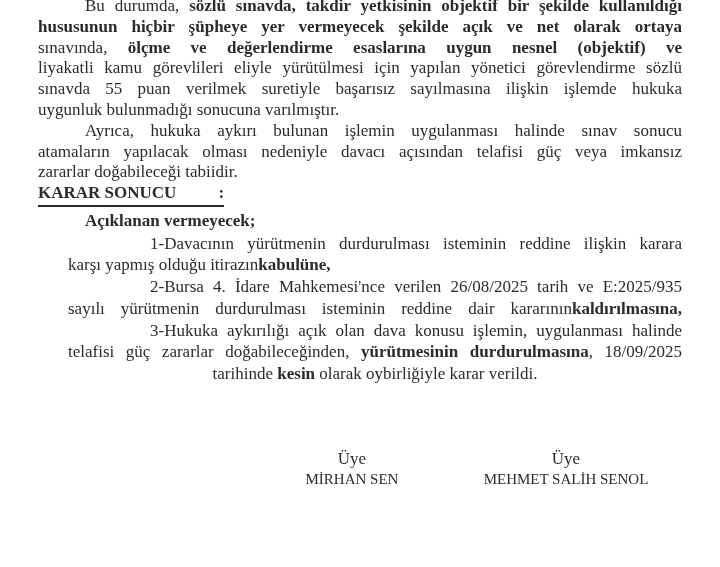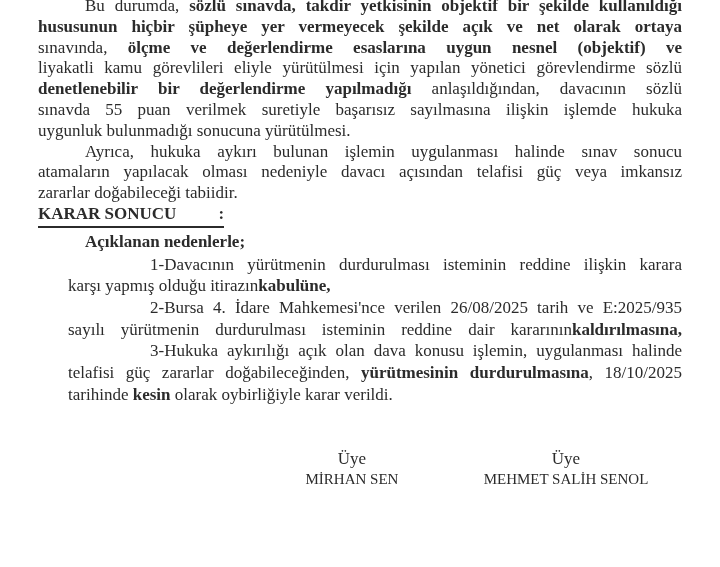--- a/index.html
+++ b/index.html
@@ -69,35 +69,34 @@
 <body>
 
 <div id="screen">
 
   <div class="doc">
     <div>
         <div class="line j" style="padding-left: 47px;"><span>Bu durumda, </span><b>sözlü sınavda, takdir yetkisinin objektif bir şekilde kullanıldığı</b></div>
         <div class="line j"><b>hususunun hiçbir şüpheye yer vermeyecek şekilde açık ve net olarak ortaya</b></div>
         <div class="line j"><span>sınavında, </span><b>ölçme ve değerlendirme esaslarına uygun nesnel (objektif) ve</b></div>
         <div class="line j"><span>liyakatli kamu görevlileri eliyle yürütülmesi için yapılan yönetici görevlendirme sözlü</span></div>
-        <div class="line j"><b>denetlenebilir bir değerlendirme yapılmadığı</b><span> anlaşıldığından, davacının sözlü</span></div>
         <div class="line j"><span>sınavda 55 puan verilmek suretiyle başarısız sayılmasına ilişkin işlemde hukuka</span></div>
-        <div class="line"><span>uygunluk bulunmadığı sonucuna yürütülmesi.</span></div>
+        <div class="line"><span>uygunluk bulunmadığı sonucuna varılmıştır.</span></div>
         <div class="line j" style="padding-left: 47px;"><span>Ayrıca, hukuka aykırı bulunan işlemin uygulanması halinde sınav sonucu</span></div>
         <div class="line j"><span>atamaların yapılacak olması nedeniyle davacı açısından telafisi güç veya imkansız</span></div>
         <div class="line"><span>zararlar doğabileceği tabiidir.</span></div>
         <div class="line" style=""><span class="hwrap"><b>KARAR SONUCU</b><span class="hsp" style="width: 42px;"></span><b>:</b></span></div>
-        <div class="line" style="margin-top: 4px; padding-left: 47px;"><b>Açıklanan nedenlerle;</b></div>
+        <div class="line" style="margin-top: 4px; padding-left: 47px;"><b>Açıklanan vermeyecek;</b></div>
         <div class="line j" style="margin-top: 1px; padding-left: 112px; line-height: 21.7px;"><span>1-Davacının yürütmenin durdurulması isteminin reddine ilişkin karara</span></div>
         <div class="line" style="padding-left: 30px; line-height: 21.7px;"><span>karşı yapmış olduğu itirazın</span><b>kabulüne,</b></div>
         <div class="line j" style="padding-left: 112px; line-height: 21.7px;"><span>2-Bursa 4. İdare Mahkemesi'nce verilen 26/08/2025 tarih ve E:2025/935</span></div>
         <div class="line j" style="padding-left: 30px; line-height: 21.7px;"><span>sayılı yürütmenin durdurulması isteminin reddine dair kararının</span><b>kaldırılmasına,</b></div>
         <div class="line j" style="padding-left: 112px; line-height: 21.7px;"><span>3-Hukuka aykırılığı açık olan dava konusu işlemin, uygulanması halinde</span></div>
-        <div class="line j" style="padding-left: 30px; line-height: 21.7px;"><span>telafisi güç zararlar doğabileceğinden, </span><b>yürütmesinin durdurulmasına</b><span>, 18/10/2025</span></div>
-        <div class="line" style="padding-left: 30px; line-height: 21.7px;"><span>tarihinde </span><b>kesin</b><span> olarak oybirliğiyle karar verildi.</span></div>
+        <div class="line j" style="padding-left: 30px; line-height: 21.7px;"><span>telafisi güç zararlar doğabileceğinden, </span><b>yürütmesinin durdurulmasına</b><span>, 18/09/2025</span></div>
+        <div class="line" style="padding-left: 30px; line-height: 21.7px; text-align: center;"><span>tarihinde </span><b>kesin</b><span> olarak oybirliğiyle karar verildi.</span></div>
       </div>
 
     <div class="sig-title-row">
       <div class="sig-col-left">Üye</div>
       <div class="sig-col-right">Üye</div>
     </div>
     <div class="sig-name-row">
       <div class="sig-col-left">MİRHAN ŞEN</div>
       <div class="sig-col-right">MEHMET SALİH ŞENOL</div>
     </div>

